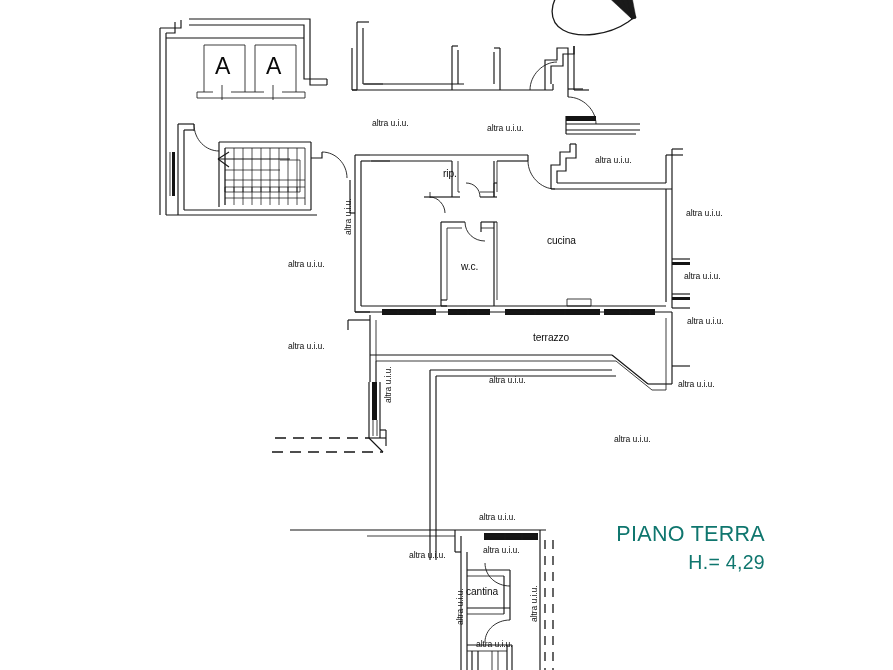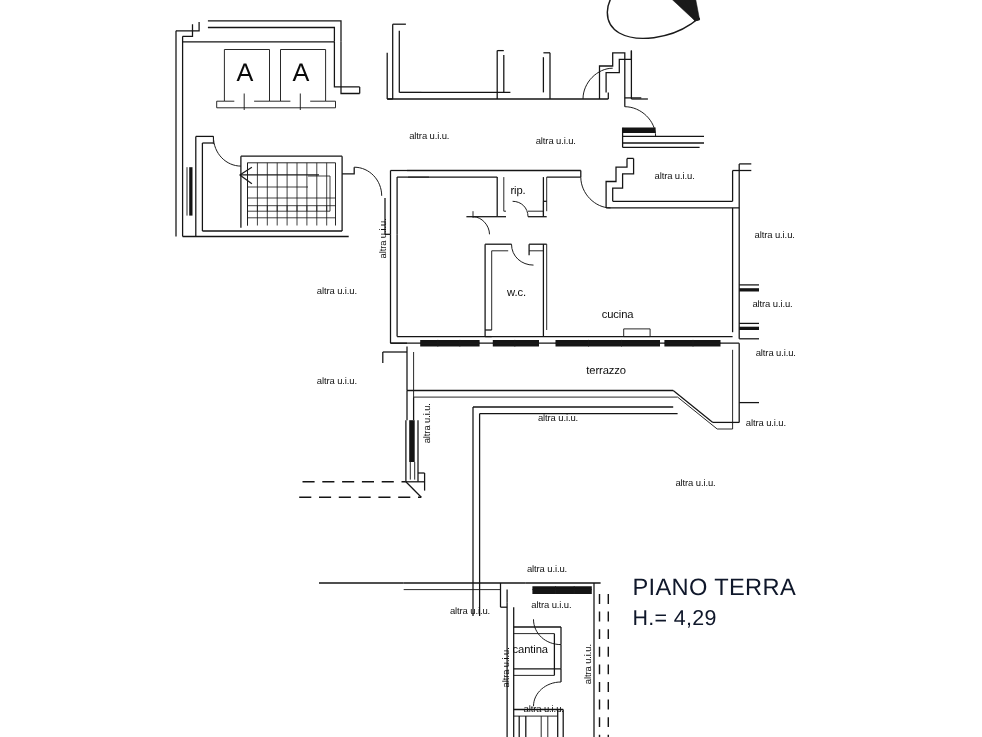--- a/index.html
+++ b/index.html
@@ -54,22 +54,22 @@
     font-size: 10.2px;
     color: #0d0d0d;
   }
   .lbl-A {
     font-size: 23px;
     color: #0a0a0a;
   }
   .rot90  { transform-origin: left top; transform: rotate(-90deg); }
   .title-block {
     position: absolute;
-    text-align: left;
-    color: #0f172a;
+    text-align: right;
+    color: #0f766e;
     font-family: "Liberation Sans", sans-serif;
   }
   .title-main {
     font-size: 21.5px;
     letter-spacing: 0.3px;
     line-height: 1.28;
   }
   .title-sub {
     font-size: 19.5px;
     letter-spacing: 0.3px;
@@ -404,23 +404,23 @@
       <path class="dashed-v" d="M553 540 L553 670"></path>
       <path class="wall" d="M540 560 L540 670"></path>
 
       <path class="wall" d="M290 530 L367 530"></path>
     </g>
 
   </svg>
 
   <div class="lbl lbl-A" style="left:215px; top:55px;">A</div>
   <div class="lbl lbl-A" style="left:266px; top:55px;">A</div>
-  <div class="lbl lbl-room" style="left:464px; top:169px;">rip.</div>
+  <div class="lbl lbl-room" style="left:443px; top:169px;">rip.</div>
   <div class="lbl lbl-room" style="left:461px; top:262px;">w.c.</div>
-  <div class="lbl lbl-room" style="left:547px; top:236px;margin-top:46px;">cucina</div>
+  <div class="lbl lbl-room" style="left:547px; top:236px;">cucina</div>
   <div class="lbl lbl-room" style="left:533px; top:333px;">terrazzo</div>
   <div class="lbl lbl-room" style="left:466px; top:587px;">cantina</div>
 
   <div class="lbl" style="left:372px; top:119px;">altra u.i.u.</div>
   <div class="lbl" style="left:487px; top:124px;">altra u.i.u.</div>
   <div class="lbl" style="left:595px; top:156px;">altra u.i.u.</div>
   <div class="lbl" style="left:686px; top:209px;">altra u.i.u.</div>
   <div class="lbl" style="left:684px; top:272px;">altra u.i.u.</div>
   <div class="lbl" style="left:687px; top:317px;">altra u.i.u.</div>
   <div class="lbl" style="left:678px; top:380px;">altra u.i.u.</div>

